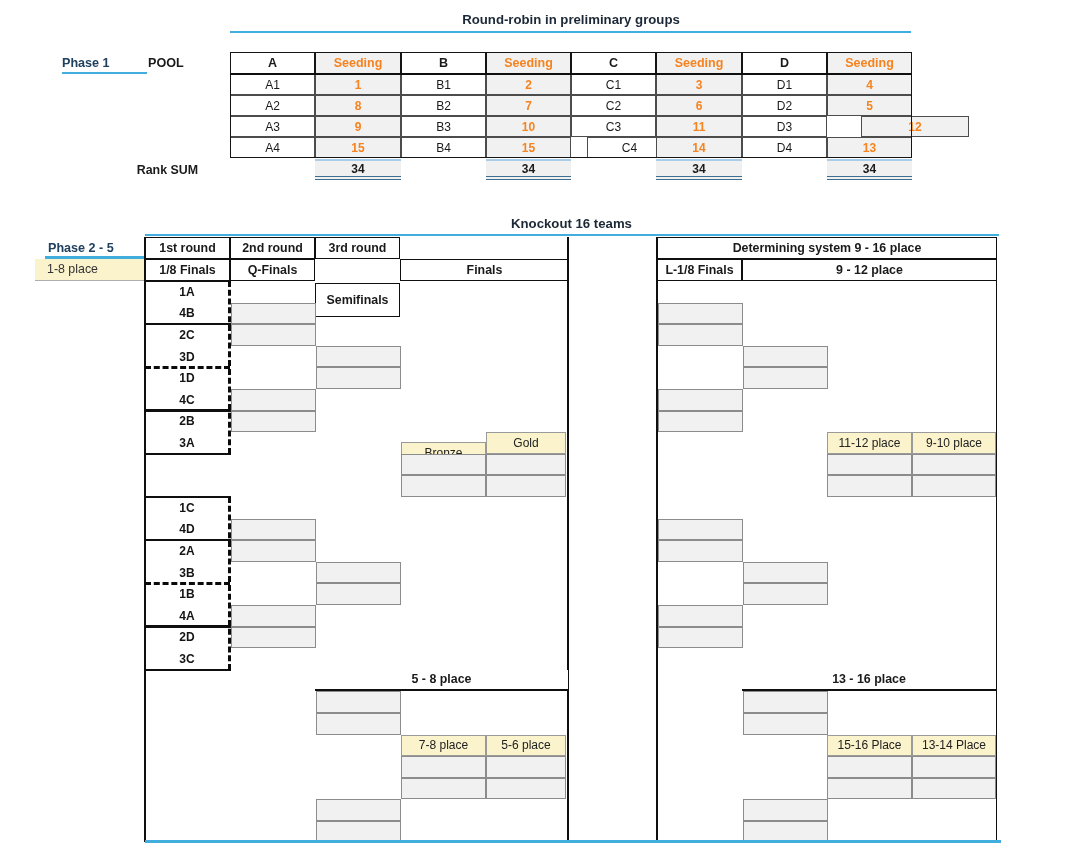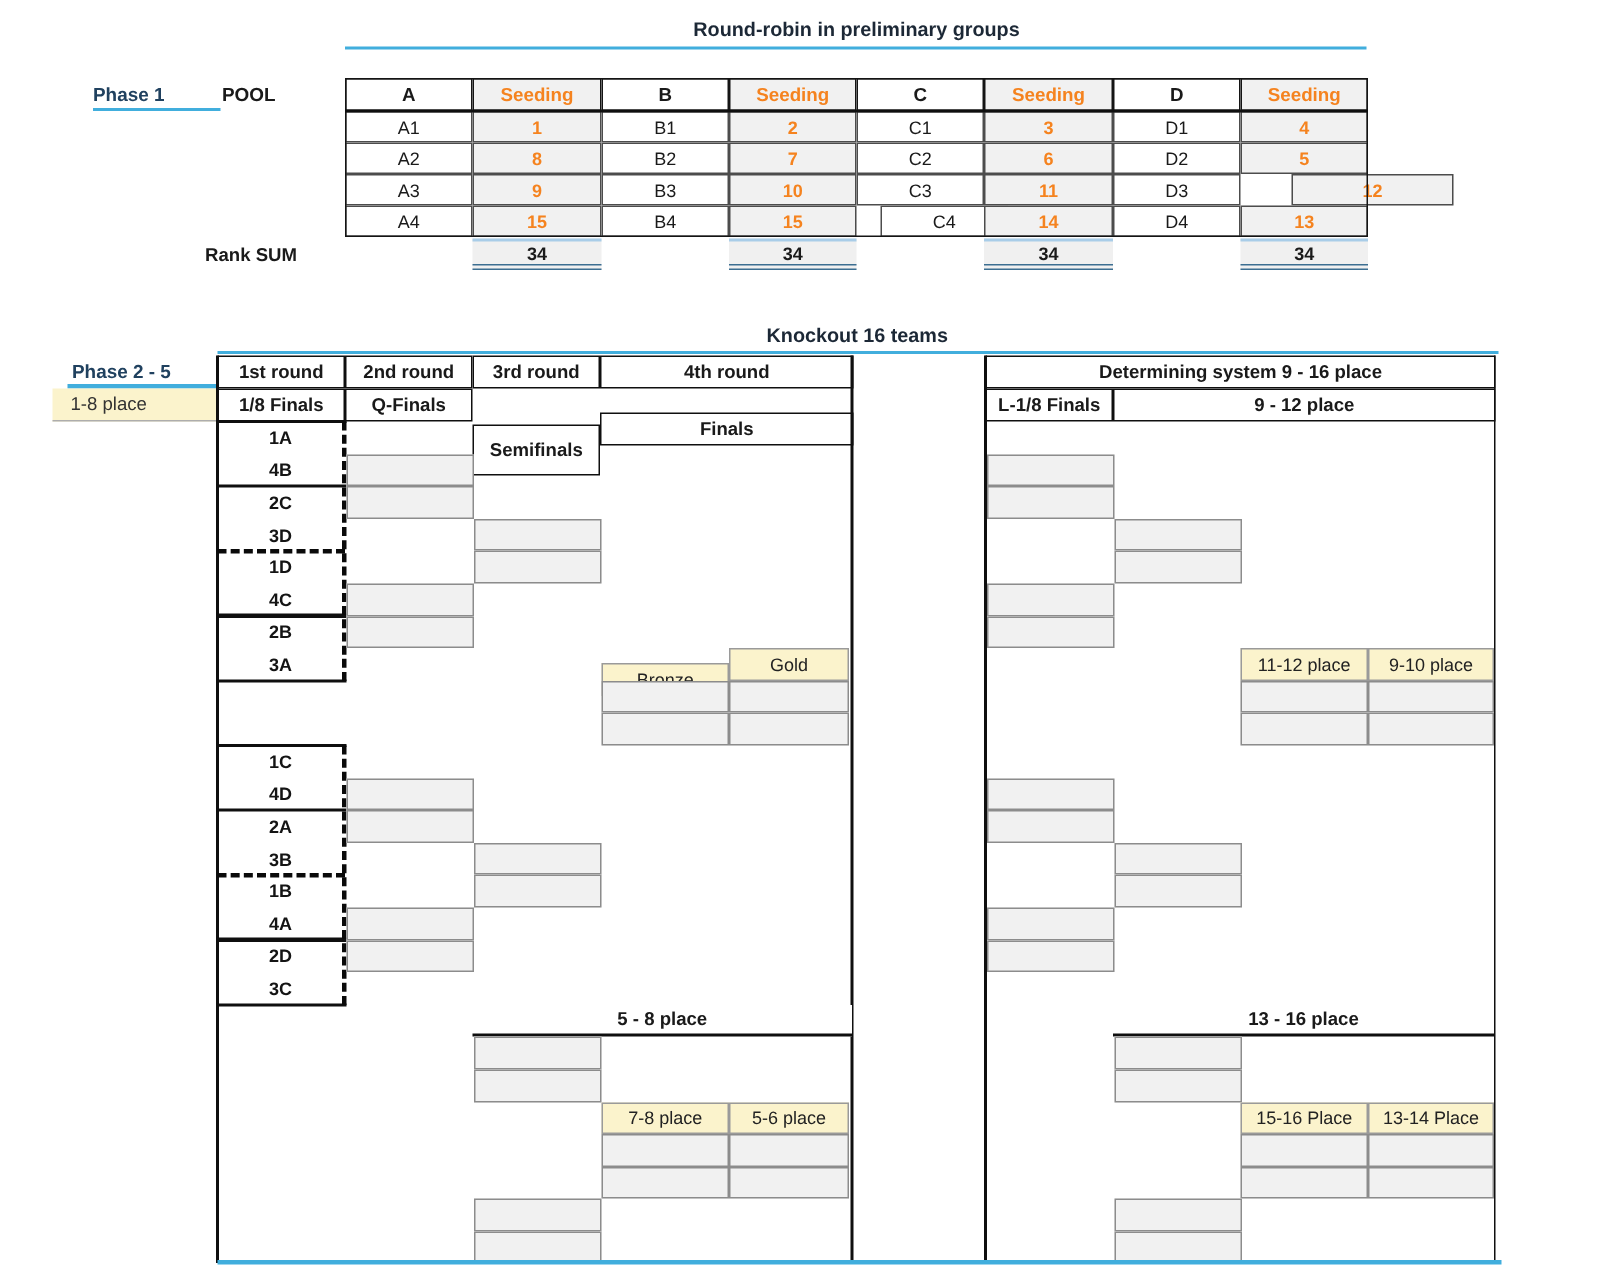--- a/index.html
+++ b/index.html
@@ -100,27 +100,26 @@
   <div class="c title" style="left:145px;top:214.5px;width:853px;height:19px;">Knockout 16 teams</div>
   <div class="blueline" style="left:145px;top:233.6px;width:854px;height:2.8px;"></div>
 
   <div class="c b navy left" style="left:48px;top:239px;height:18px;font-size:12.6px;">Phase 2 - 5</div>
   <div class="blueline" style="left:45px;top:256.4px;width:100px;height:2.2px;"></div>
   <div class="c left" style="left:35px;top:258.8px;width:110px;height:22.4px;background:#fbf3cc;border-bottom:1px solid #adadad;padding-left:12px;font-size:12.4px;color:#333;font-weight:500;">1-8 place</div>
 
   <div class="c khdr" style="left:145px;top:237px;width:85px;height:22.3px;">1st round</div>
   <div class="c khdr" style="left:230px;top:237px;width:85px;height:22.3px;">2nd round</div>
   <div class="c khdr" style="left:315px;top:237px;width:85px;height:22.3px;">3rd round</div>
-  <div class="c khdr" style="left:400px;top:237px;width:169px;height:22.3px;">4th round</div>
   <div class="c khdr" style="left:657px;top:237px;width:340px;height:22.3px;">Determining system 9 - 16 place</div>
 
   <div class="c khdr" style="left:145px;top:258.8px;width:85px;height:22.4px;">1/8 Finals</div>
   <div class="c khdr" style="left:230px;top:258.8px;width:85px;height:22.4px;">Q-Finals</div>
   <div class="c khdr" style="left:315px;top:258.8px;width:85px;height:34px;margin-top:24px;">Semifinals</div>
-  <div class="c khdr" style="left:400px;top:258.8px;width:169px;height:22.4px;margin-top:16px;">Finals</div>
+  <div class="c khdr" style="left:400px;top:258.8px;width:169px;height:22.4px;">Finals</div>
   <div class="c khdr" style="left:657px;top:258.8px;width:85px;height:22.4px;">L-1/8 Finals</div>
   <div class="c khdr" style="left:742px;top:258.8px;width:255px;height:22.4px;">9 - 12 place</div>
 
   <div class="vline" style="left:144.2px;top:237px;height:605px;"></div>
   <div class="vline" style="left:566.8px;top:237px;height:605px;"></div>
   <div class="vline" style="left:656.2px;top:237px;height:605px;"></div>
   <div class="vline" style="left:995.6px;top:237px;height:605px;"></div>
 
   <div class="c slot" style="left:145px;top:281px;width:84px;height:21.6px;">1A</div>
   <div class="c slot" style="left:145px;top:302.6px;width:84px;height:21.6px;">4B</div>

